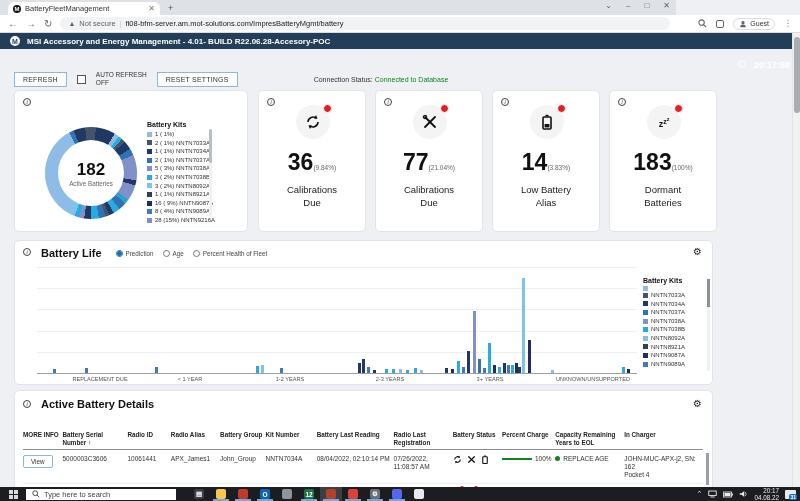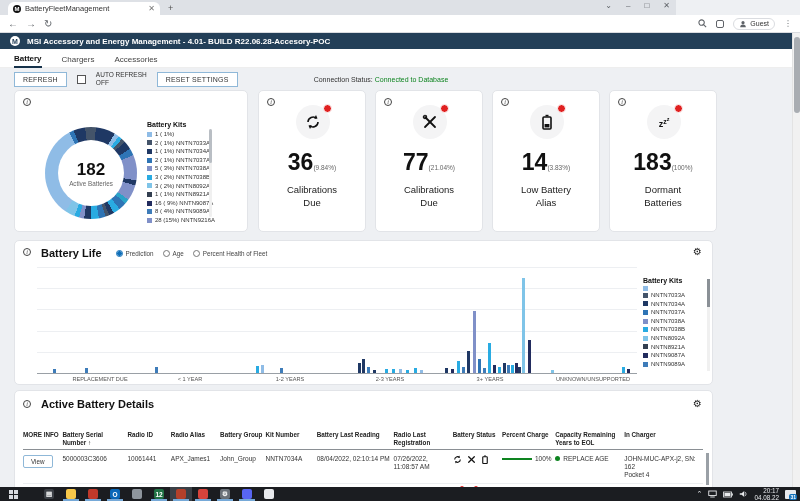--- a/index.html
+++ b/index.html
@@ -150,20 +150,26 @@
       <span>–</span>
       <span>□</span>
       <span>✕</span>
     </div>
   </div>
 
   <div class="abs addressbar">
     <span class="navarrow">←</span>
     <span class="navarrow">→</span>
     <span class="navarrow">↻</span>
+    <div class="urlbox">
+      <span class="warn">▲</span>
+      <span>Not secure</span>
+      <span class="sep">|</span>
+      <span class="url">fl08-bfm-server.am.mot-solutions.com/ImpresBatteryMgmt/battery</span>
+    </div>
     <div class="chromeicons">
       <svg width="9" height="9" viewBox="0 0 10 10">
           <circle cx="4" cy="4" r="3" fill="none" stroke="#5f6368" stroke-width="1.2"></circle>
           <line x1="6.2" y1="6.2" x2="9" y2="9" stroke="#5f6368" stroke-width="1.2"></line>
         </svg>
       <span style="width:8px;height:8px;border:1px solid #5f6368;border-radius:2px;display:inline-block;"></span>
       <span class="guest">
         <svg width="8" height="8" viewBox="0 0 10 10">
             <circle cx="5" cy="3.4" r="2" fill="#5f6368"></circle>
             <path d="M1.5 9 a3.5 3.5 0 0 1 7 0 Z" fill="#5f6368"></path>
@@ -176,25 +182,20 @@
 
   <div class="abs appheader">
     <span class="mlogo">M</span>
     <span class="apptitle">MSI Accessory and Energy Management - 4.01- BUILD R22.06.28-Accesory-POC</span>
     <span class="header-right">
       <span class="info-i">i</span>
       <span class="clock">20:17:58</span>
     </span>
   </div>
 
-  <div class="abs navtabs">
-    <span class="navtab active">Battery</span>
-    <span class="navtab">Chargers</span>
-    <span class="navtab">Accessories</span>
-  </div>
 
   <div class="abs toolbar">
     <button class="btn">REFRESH</button>
     <span class="chk"></span>
     <span class="chklabel">
       <span>AUTO REFRESH</span><br>
       <span>OFF</span>
     </span>
     <button class="btn">RESET SETTINGS</button>
     <span class="connstatus">
@@ -532,20 +533,27 @@
       <span class="thumb"></span>
     </div>
 
   <div class="abs taskbar">
     <span class="winlogo">
         <span></span>
         <span></span>
         <span></span>
         <span></span>
       </span>
+    <div class="searchbox">
+      <svg width="8" height="8" viewBox="0 0 10 10">
+          <circle cx="4" cy="4" r="3" fill="none" stroke="#444" stroke-width="1.2"></circle>
+          <line x1="6.2" y1="6.2" x2="9" y2="9" stroke="#444" stroke-width="1.2"></line>
+        </svg>
+      <span>Type here to search</span>
+    </div>
     <div class="tb-apps" id="tb-apps">
         <div class="tb-app">
           <span class="g" style="background:#3b3f45">▤</span>
         </div>
         <div class="tb-app">
           <span class="g" style="background:#f8c84a"></span>
           <span class="run"></span>
         </div>
         <div class="tb-app">
           <span class="g" style="background:#c0392b"></span>

